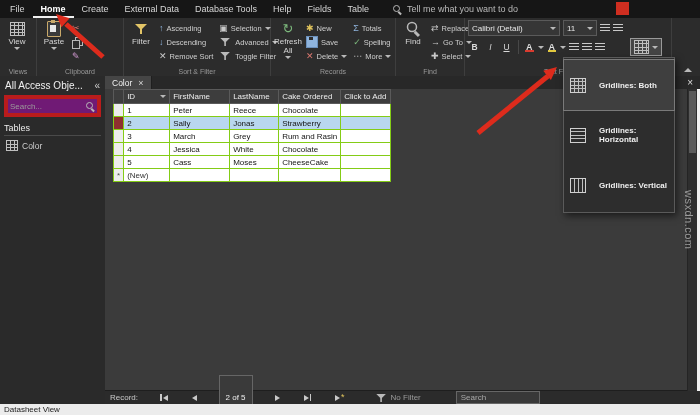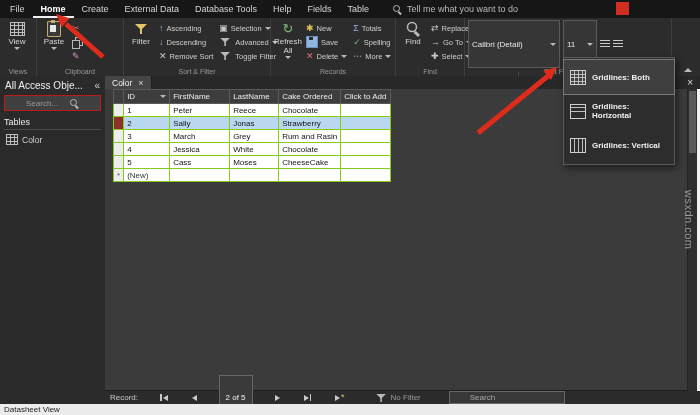--- a/index.html
+++ b/index.html
@@ -47,35 +47,35 @@
   .copyic{position:relative;width:11px;height:11px;display:inline-block;flex:0 0 auto}
   .copyic::before{content:"";position:absolute;left:3px;top:0;width:6px;height:7px;border:1px solid #b9b9b9;background:#2c2c2c}
   .copyic::after{content:"";position:absolute;left:0;top:3px;width:6px;height:7px;border:1px solid #b9b9b9;background:#2c2c2c}
   .floppy{width:10px;height:10px;background:#8fb4dd;border:1px solid #6b90bb;position:relative;display:inline-block;flex:0 0 auto}
   .floppy::before{content:"";position:absolute;left:2px;top:0;width:4px;height:3px;background:#2c2c2c}
   .alg{width:10px;height:9px;flex:0 0 auto;display:inline-block;background:repeating-linear-gradient(180deg,#c9c9c9 0 1px,transparent 1px 3px)}
 
   
   .tfg{display:flex;flex-direction:column;gap:2px;width:194px}
   .tfrow{display:flex;align-items:center;gap:3px}
-  .combo{display:flex;align-items:center;gap:6px;background:#363636;border:1px solid #5a5a5a;height:14px;padding:16px 3px;font-size:8px;color:#e8e8e8}
+  .combo{display:flex;align-items:center;gap:6px;background:#363636;border:1px solid #5a5a5a;height:14px;padding:0 3px;font-size:8px;color:#e8e8e8}
   .tfbtn{display:flex;align-items:center;justify-content:center;min-width:11px;height:13px;font-size:8.5px;color:#d9d9d9;padding:0 1px}
   .bld{font-weight:bold}.itl{font-style:italic}.und{text-decoration:underline}
   .fcol{position:relative;font-size:9px;font-weight:bold;color:#ddd;padding:0 2px}
   .fcol::after{content:"";position:absolute;left:1px;right:1px;bottom:0;height:2.5px;background:#d83b2f}
   .bcol::after{background:#e3c93f}
   .vdiv{width:1px;height:14px;background:#484848;margin:0 2px}
   .gridbtn{display:flex;align-items:center;gap:3px;border:1px solid #9a9a9a;background:#454545;height:16px;padding:0 3px;margin-left:auto}
   .ribcollapse{position:absolute;right:8px;bottom:4px;width:0;height:0;border-left:4px solid transparent;border-right:4px solid transparent;border-bottom:4px solid #b9b9b9}
 
   
   .navpane{position:absolute;left:0;top:76px;width:105px;height:328px;background:#2a2a2a;border-right:1px solid #1c1c1c;font-size:9px}
   .np-head{display:flex;align-items:center;justify-content:space-between;padding:4px 5px 3px;color:#f0f0f0;font-size:10px}
   .np-chev{color:#cfcfcf;font-size:10px}
-  .np-search{display:flex;align-items:center;justify-content:space-between;margin:1px 4px;border:1px solid #b91c1c;background:#404040;height:14px;padding:0 21px;color:#9b9b9b;font-size:8px}
+  .np-search{display:flex;align-items:center;justify-content:space-between;margin:1px 4px;border:4px solid #b91c1c;background:#701a75;height:14px;padding:0 2px;color:#9b9b9b;font-size:8px}
   .np-sec{margin:6px 4px 0;padding-bottom:2px;border-bottom:1px solid #4a4a4a;color:#ececec;font-size:9px}
   .np-item{display:flex;align-items:center;gap:4px;padding:4px 6px;color:#cfcfcf;font-size:8.5px}
   .np-item .ig{width:10px;height:9px}
 
   
   .docarea{position:absolute;left:105px;top:76px;width:595px;height:328px;background:#3b3b3b}
   .doctabs{position:absolute;left:0;top:0;right:0;height:13px;background:#282828;display:flex;align-items:stretch}
   .doctab{display:flex;align-items:center;gap:6px;background:#454545;color:#f2f2f2;font-size:8.5px;padding:0 7px;border-right:1px solid #1f1f1f}
   .tabx{color:#d5d5d5;font-size:9px}
   .docclose{margin-left:auto;color:#ddd;font-size:10px;padding:0 7px;display:flex;align-items:center}
@@ -91,32 +91,32 @@
   .cakehead{color:#e490bd}
   .newlbl{text-align:right;color:#333}
 
   .recordbar{position:absolute;left:0;bottom:0;right:0;height:13px;background:#2b2b2b;display:flex;align-items:center;gap:20px;padding:0 5px;font-size:8px;color:#c9c9c9;border-top:1px solid #1e1e1e}
   .rb-box{border:1px solid #666;background:#3a3a3a;padding:16px 6px;height:11px;display:flex;align-items:center;color:#eee}
   .tl{width:0;height:0;border-top:3px solid transparent;border-bottom:3px solid transparent;border-right:5px solid #c9c9c9;display:inline-block}
   .tr{width:0;height:0;border-top:3px solid transparent;border-bottom:3px solid transparent;border-left:5px solid #c9c9c9;display:inline-block}
   .vbar{width:1.5px;height:7px;background:#c9c9c9;display:inline-block}
   .rnav{display:flex;align-items:center;gap:1px;padding:0 2px}
   .newstar{color:#e0c35c;font-size:9px;line-height:1}
-  .rb-search{border:1px solid #666;background:#383838;height:11px;display:flex;align-items:center;padding:0 20px;width:74px;color:#a9a9a9;margin-left:8px}
+  .rb-search{border:1px solid #666;background:#383838;height:11px;display:flex;align-items:center;padding:0 4px;width:74px;color:#a9a9a9;margin-left:15px}
   .nofilter{display:flex;align-items:center;gap:3px;color:#9a9a9a;margin-left:8px}
 
   .vscroll{position:absolute;right:3px;top:13px;width:9px;bottom:13px;background:#2e2e2e;border-left:1px solid #242424}
   .vthumb{position:absolute;left:1px;right:1px;top:2px;height:62px;background:#5a5a5a}
   .whitestrip{position:absolute;right:0;top:13px;width:3px;bottom:13px;background:#f2f2f2}
 
   .statusstrip{position:absolute;left:0;bottom:0;width:700px;height:11px;background:#ececec;color:#222;font-size:8px;display:flex;align-items:center;padding:0 4px;box-sizing:border-box}
 
   
   .gridmenu{position:absolute;left:563px;top:57px;width:110px;background:#2d2d2d;border:1px solid #5a5a5a;box-shadow:2px 3px 7px rgba(0,0,0,.55);z-index:50;padding:2px 0}
-  .gm-item{display:flex;align-items:center;gap:6px;height:18px;padding:8px 6px;color:#f0f0f0;font-size:8px;font-weight:bold}
+  .gm-item{display:flex;align-items:center;gap:13px;height:18px;padding:16px 6px;color:#f0f0f0;font-size:8px;font-weight:bold}
   .gm-item.sel{background:#3f3f3f;outline:1px solid #7a7a7a}
   .gm-item .ig{width:14px;height:13px;border-color:#d0d0d0}
 
   
   .arrows{position:absolute;left:0;top:0;z-index:100;pointer-events:none}
   .watermark{position:absolute;left:683px;top:190px;writing-mode:vertical-rl;font-size:11px;color:#9a9a9a;letter-spacing:.5px;z-index:40}
 </style>
 </head>
 <body>
 

